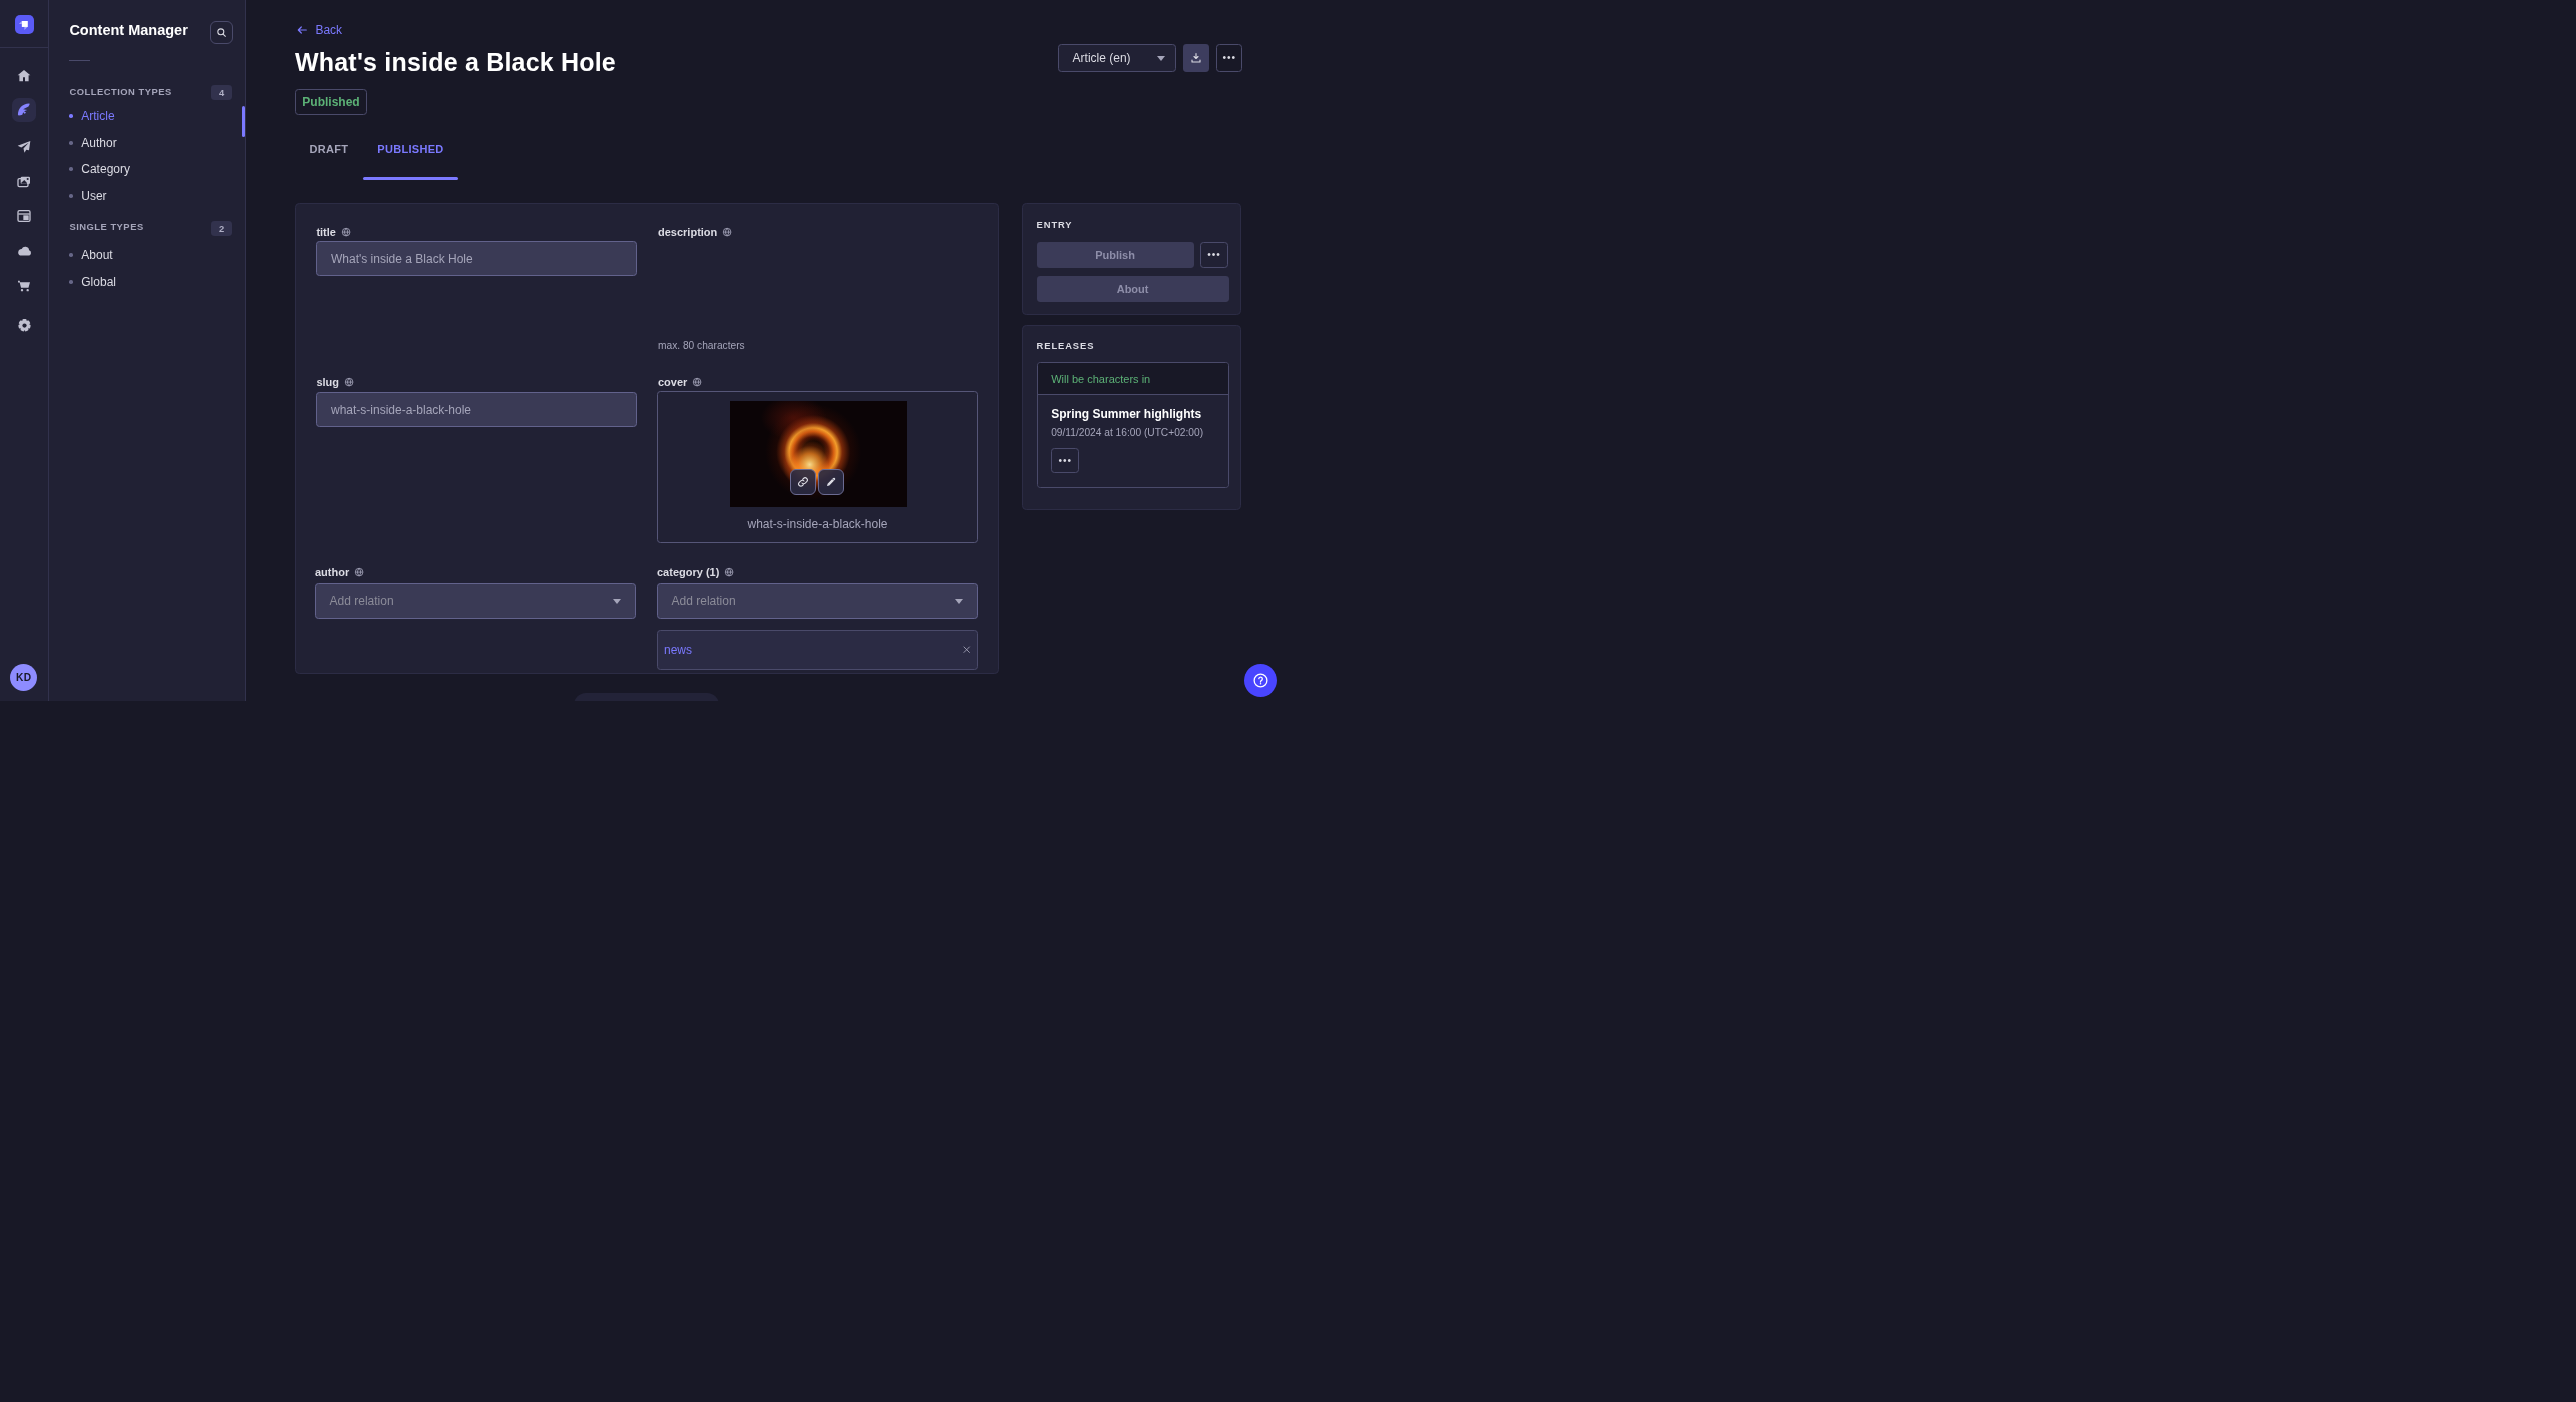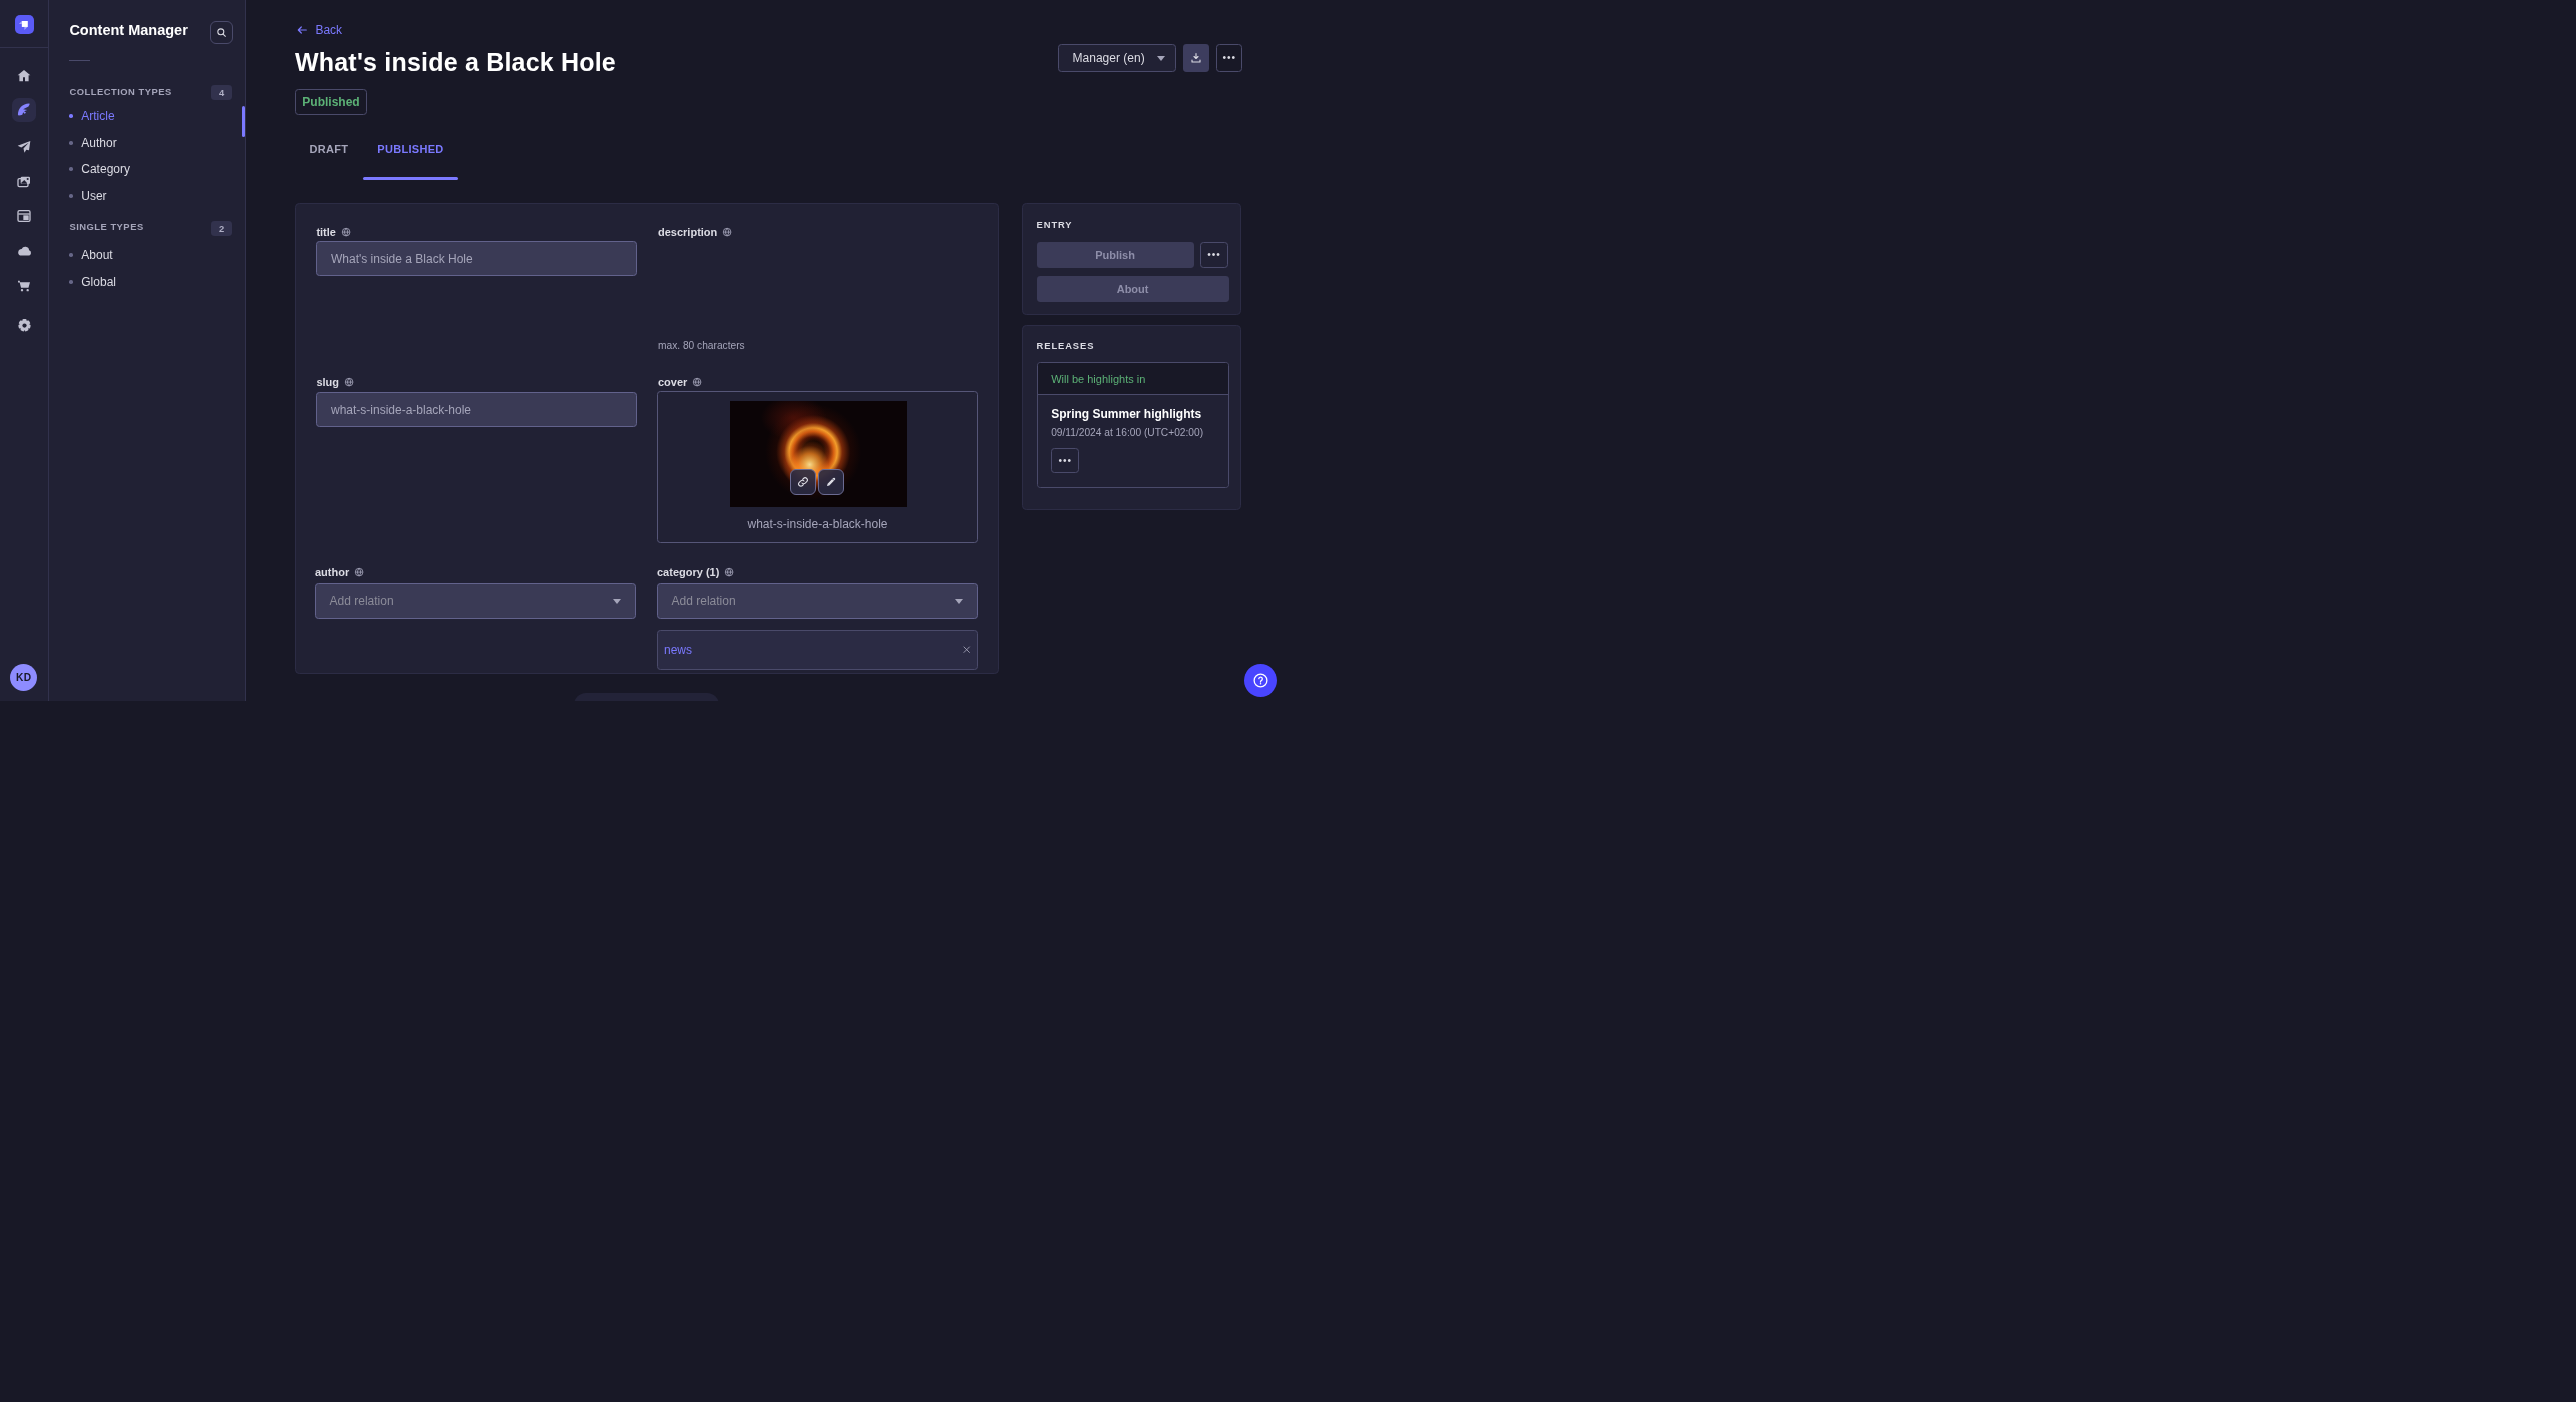--- a/index.html
+++ b/index.html
@@ -213,21 +213,21 @@
       <span>DRAFT</span>
     </div>
     <div class="tab active">
       <span>PUBLISHED</span>
       <span class="tab-underline"></span>
     </div>
   </div>
 
   <div class="topbar">
     <div class="locale-select">
-      <span>Manager (en)</span>
+      <span>Article (en)</span>
       <span class="caret"></span>
     </div>
     <div class="icon-btn filled">
       <svg width="12" height="12" viewBox="0 0 24 24">
         <path d="M12 3v10m0 0 4-4m-4 4-4-4" fill="none" stroke="#dcdce4" stroke-width="2.2" stroke-linecap="round" stroke-linejoin="round"></path>
         <path d="M4 16v4h16v-4" fill="none" stroke="#dcdce4" stroke-width="2.2" stroke-linecap="round" stroke-linejoin="round"></path>
       </svg>
     </div>
     <div class="icon-btn outline">
       <span class="dots">•••</span>
@@ -329,21 +329,21 @@
     <div class="btn disabled-fill" style="position:absolute; left:13.6px; top:38px; width:157px; height:25.6px">Publish</div>
     <div class="btn sq-outline" style="position:absolute; left:177px; top:38px; width:28px; height:25.6px">
       <span class="dots">•••</span>
     </div>
     <div class="btn disabled-fill" style="position:absolute; left:13.6px; top:72px; width:192px; height:25.6px">About</div>
   </section>
 
   <section class="panel" style="top:325px; height:185px">
     <div class="panel-title" style="top:13.6px">RELEASES</div>
     <div class="release-card">
-      <div class="release-head">Will be highlights in</div>
+      <div class="release-head">Will be characters in</div>
       <div class="release-body">
         <div class="release-name">Spring Summer highlights</div>
         <div class="release-date">09/11/2024 at 16:00 (UTC+02:00)</div>
         <div class="btn sq-outline release-more">
           <span class="dots">•••</span>
         </div>
       </div>
     </div>
   </section>
 

